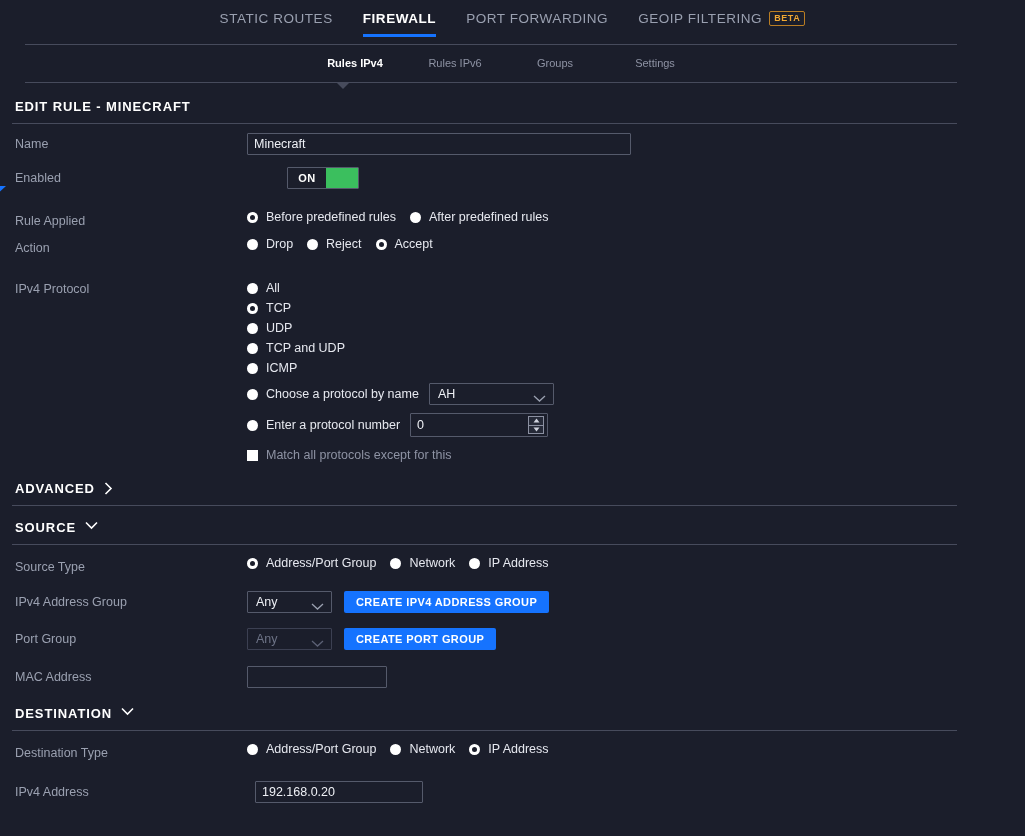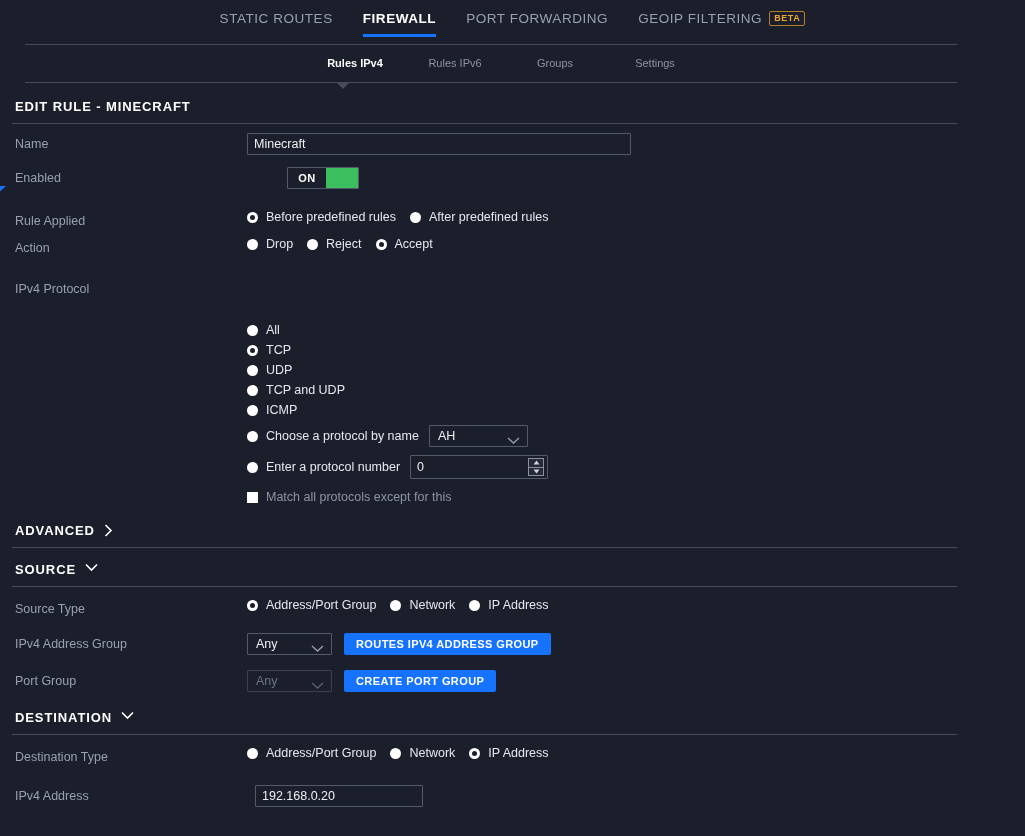--- a/index.html
+++ b/index.html
@@ -233,21 +233,21 @@
     height: 22px;
     border: 1px solid #555a6b;
     border-radius: 1px;
     background: #1b1e2b;
     color: #eef0f5;
     font-size: 12.5px;
     padding: 0 26px 0 8px;
     cursor: pointer;
     white-space: nowrap;
   }
-  .sel.w125 { width: 99px; }
+  .sel.w125 { width: 125px; }
   .sel.w85  { width: 85px; }
   .sel.disabled { color: #6d7386; border-color: #3c4052; cursor: default; }
   .sel .caret {
     position: absolute;
     right: 7px; top: 50%;
     margin-top: -3px;
   }
 
   
   .spin {
@@ -397,21 +397,21 @@
         <label class="radio-opt">
           <span class="rb on"></span>
           <span>Accept</span>
         </label>
       </div>
     </div>
   </div>
 
   <div class="row" style="padding-top:16px;">
     <div class="row-label">IPv4 Protocol</div>
-    <div class="row-field" style="display:block;margin-top:42px;">
+    <div class="row-field" style="display:block;">
 
       <label class="radio-opt block">
         <span class="rb"></span>
         <span>All</span>
       </label>
       <label class="radio-opt block">
         <span class="rb on"></span>
         <span>TCP</span>
       </label>
       <label class="radio-opt block">
@@ -519,40 +519,46 @@
     <div class="row-field">
       <div class="sel w85">
         <span>Any</span>
         <span class="caret">
           <svg width="13" height="7" viewBox="0 0 13 7">
               <path d="M1 1 L6.5 6 L12 1" fill="none" stroke="#9aa0b0" stroke-width="1.3"></path>
             </svg>
         </span>
       </div>
       <span class="gap12"></span>
-      <button class="btn-blue">ROUTES IPV4 ADDRESS GROUP</button>
+      <button class="btn-blue">CREATE IPV4 ADDRESS GROUP</button>
     </div>
   </div>
 
   <div class="row" style="padding-top:15px;">
     <div class="row-label">Port Group</div>
     <div class="row-field">
       <div class="sel w85 disabled">
         <span>Any</span>
         <span class="caret">
           <svg width="13" height="7" viewBox="0 0 13 7">
               <path d="M1 1 L6.5 6 L12 1" fill="none" stroke="#5c6175" stroke-width="1.3"></path>
             </svg>
         </span>
       </div>
       <span class="gap12"></span>
       <button class="btn-blue">CREATE PORT GROUP</button>
     </div>
   </div>
 
+  <div class="row" style="padding-top:16px;">
+    <div class="row-label">MAC Address</div>
+    <div class="row-field">
+      <input class="txt mac" type="text" value="" style="">
+    </div>
+  </div>
 
   <div class="section-title" style="padding-top:18px;">
     <span>DESTINATION</span>
     <span class="chev">
       <svg width="13" height="9" viewBox="0 0 13 9">
           <path d="M1 1.5 L6.5 7 L12 1.5" fill="none" stroke="#ffffff" stroke-width="1.6"></path>
         </svg>
     </span>
   </div>
   <div class="hr"></div>

